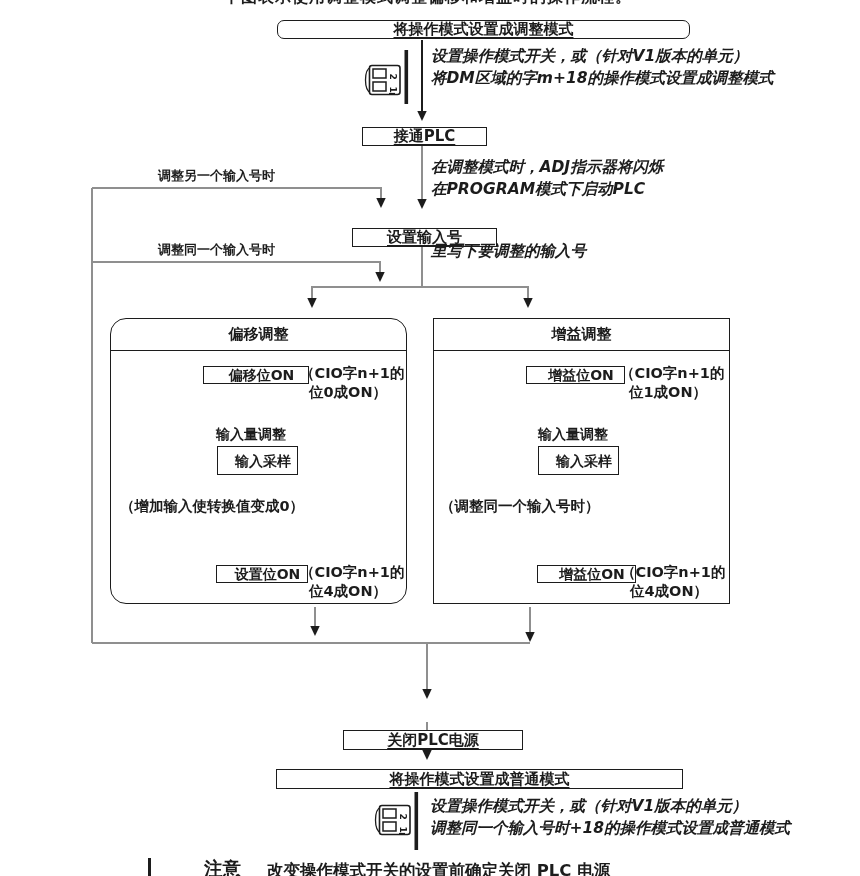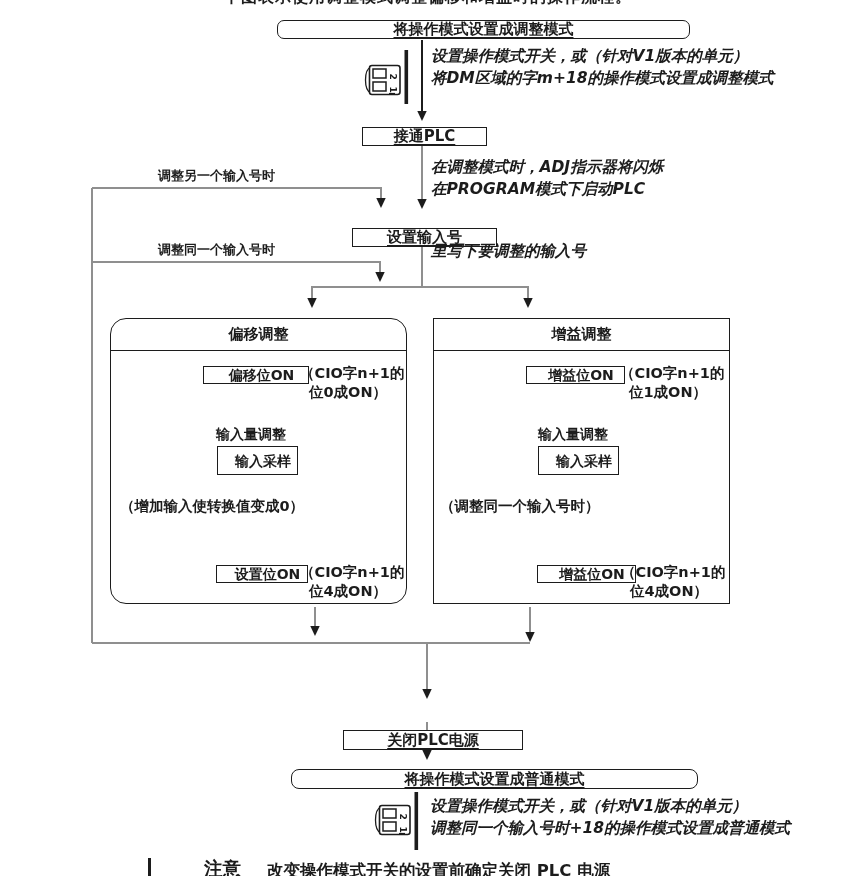--- a/index.html
+++ b/index.html
@@ -183,21 +183,21 @@
   </div>
   <div class="abs ann" style="left:621px; top:563px;">
     <span>（CIO字n+1的</span>
     <span>位4成ON）</span>
   </div>
 
   <div class="fbox" style="left:343px; top:702px; width:178px; height:18px;margin-top:28px;">
     <span class="ul">关闭PLC电源</span>
   </div>
 
-  <div class="fbox" style="left:291px; top:769px; width:405px; height:18px;border-radius:8px;">
+  <div class="fbox" style="left:276px; top:769px; width:405px; height:18px;">
     <span class="ul">将操作模式设置成普通模式</span>
   </div>
 
   <div class="dip" style="left:374px; top:804px; width:40px; height:32px;">
     <svg width="40" height="32" viewBox="0 0 40 32">
       <path d="M7 3 Q1.5 5 1.5 16 Q1.5 27 7 29 Z" fill="#fff" stroke="#1c1c1c" stroke-width="1.3"></path>
       <rect x="5.5" y="1.5" width="30.5" height="29" rx="2.5" fill="#fff" stroke="#1c1c1c" stroke-width="1.6"></rect>
       <rect x="9" y="5" width="13" height="9" fill="#fff" stroke="#1c1c1c" stroke-width="1.5"></rect>
       <rect x="9" y="18" width="13" height="9" fill="#fff" stroke="#1c1c1c" stroke-width="1.5"></rect>
       <text x="29" y="12.5" font-size="9" fill="#1c1c1c" transform="rotate(90 29 9.5)">2</text>

